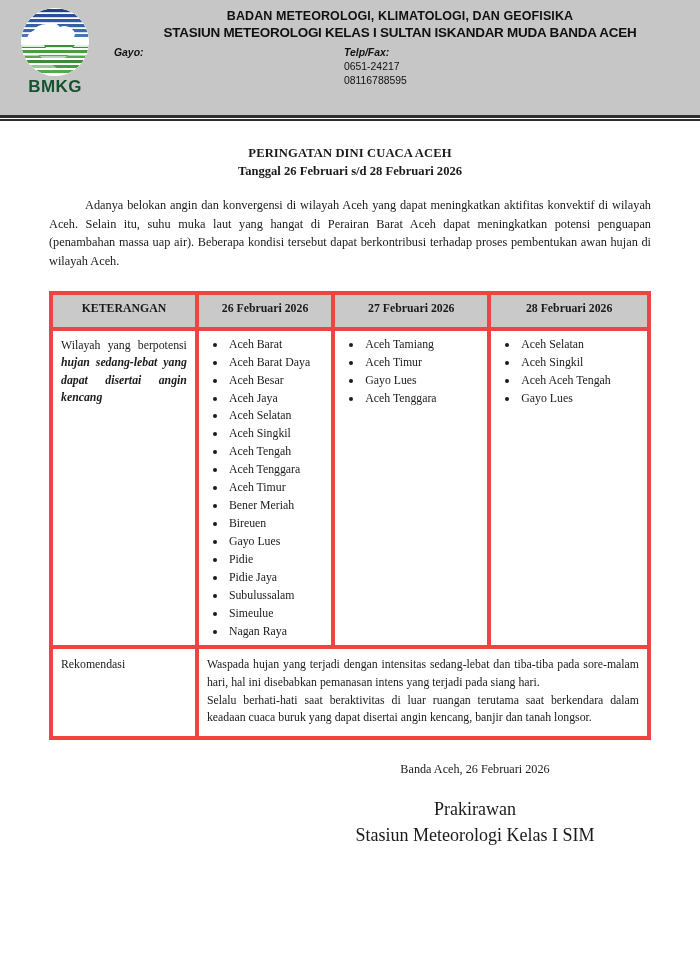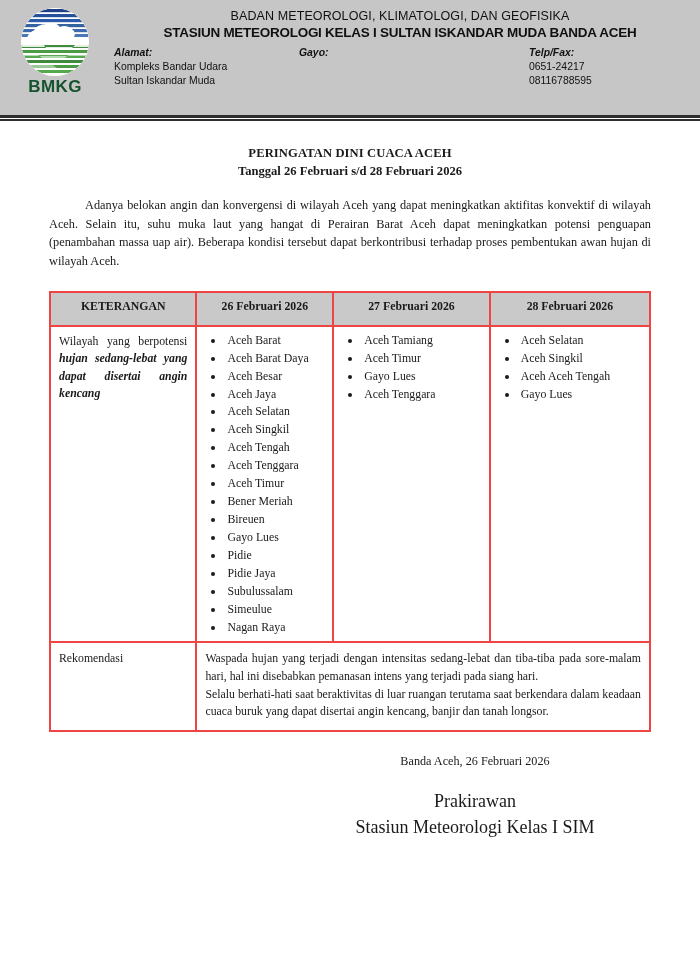--- a/index.html
+++ b/index.html
@@ -58,21 +58,21 @@
     margin-top: 1px;
   }
 
   .head-text {
     flex: 1 1 auto;
     padding: 9px 14px 0 4px;
     font-family: "Liberation Sans", sans-serif;
   }
   .org-line1 {
     font-size: 12.5px;
-    font-weight: normal;
+    font-weight: bold;
     letter-spacing: 0.1px;
     text-align: center;
     color: #101010;
     white-space: nowrap;
   }
   .org-line2 {
     font-size: 13.6px;
     font-weight: bold;
     letter-spacing: -0.25px;
     text-align: center;
@@ -128,21 +128,21 @@
   
   table.warn {
     margin-top: 20px;
     width: 100%;
     border-collapse: collapse;
     table-layout: fixed;
     font-size: 11.6px;
   }
   table.warn th,
   table.warn td {
-    border: 2px solid #ef4444;
+    border: 4px solid #ef4444;
     vertical-align: top;
     margin-top: 20px;
   }
   table.warn thead th {
     background: #c9c9c9;
     font-weight: bold;
     text-align: center;
     padding: 6px 2px;
     font-size: 11.8px;
     height: 20px;
@@ -247,25 +247,20 @@
       </svg>
     </div>
     <div class="logo-word">BMKG</div>
   </div>
 
   <div class="head-text">
     <div class="org-line1">BADAN METEOROLOGI, KLIMATOLOGI, DAN GEOFISIKA</div>
     <div class="org-line2">STASIUN METEOROLOGI KELAS I SULTAN ISKANDAR MUDA BANDA ACEH</div>
 
     <div class="contact-row">
-      <div class="contact-col-addr">
-        <div class="contact-label">Alamat:</div>
-        <div class="contact-val">Kompleks Bandar Udara</div>
-        <div class="contact-val">Sultan Iskandar Muda</div>
-      </div>
       <div class="contact-col-mail">
         <div class="contact-label">Gayo:</div>
       </div>
       <div class="contact-col-tel">
         <div class="contact-label">Telp/Fax:</div>
         <div class="contact-val">0651-24217</div>
         <div class="contact-val">08116788595</div>
       </div>
     </div>
   </div>

